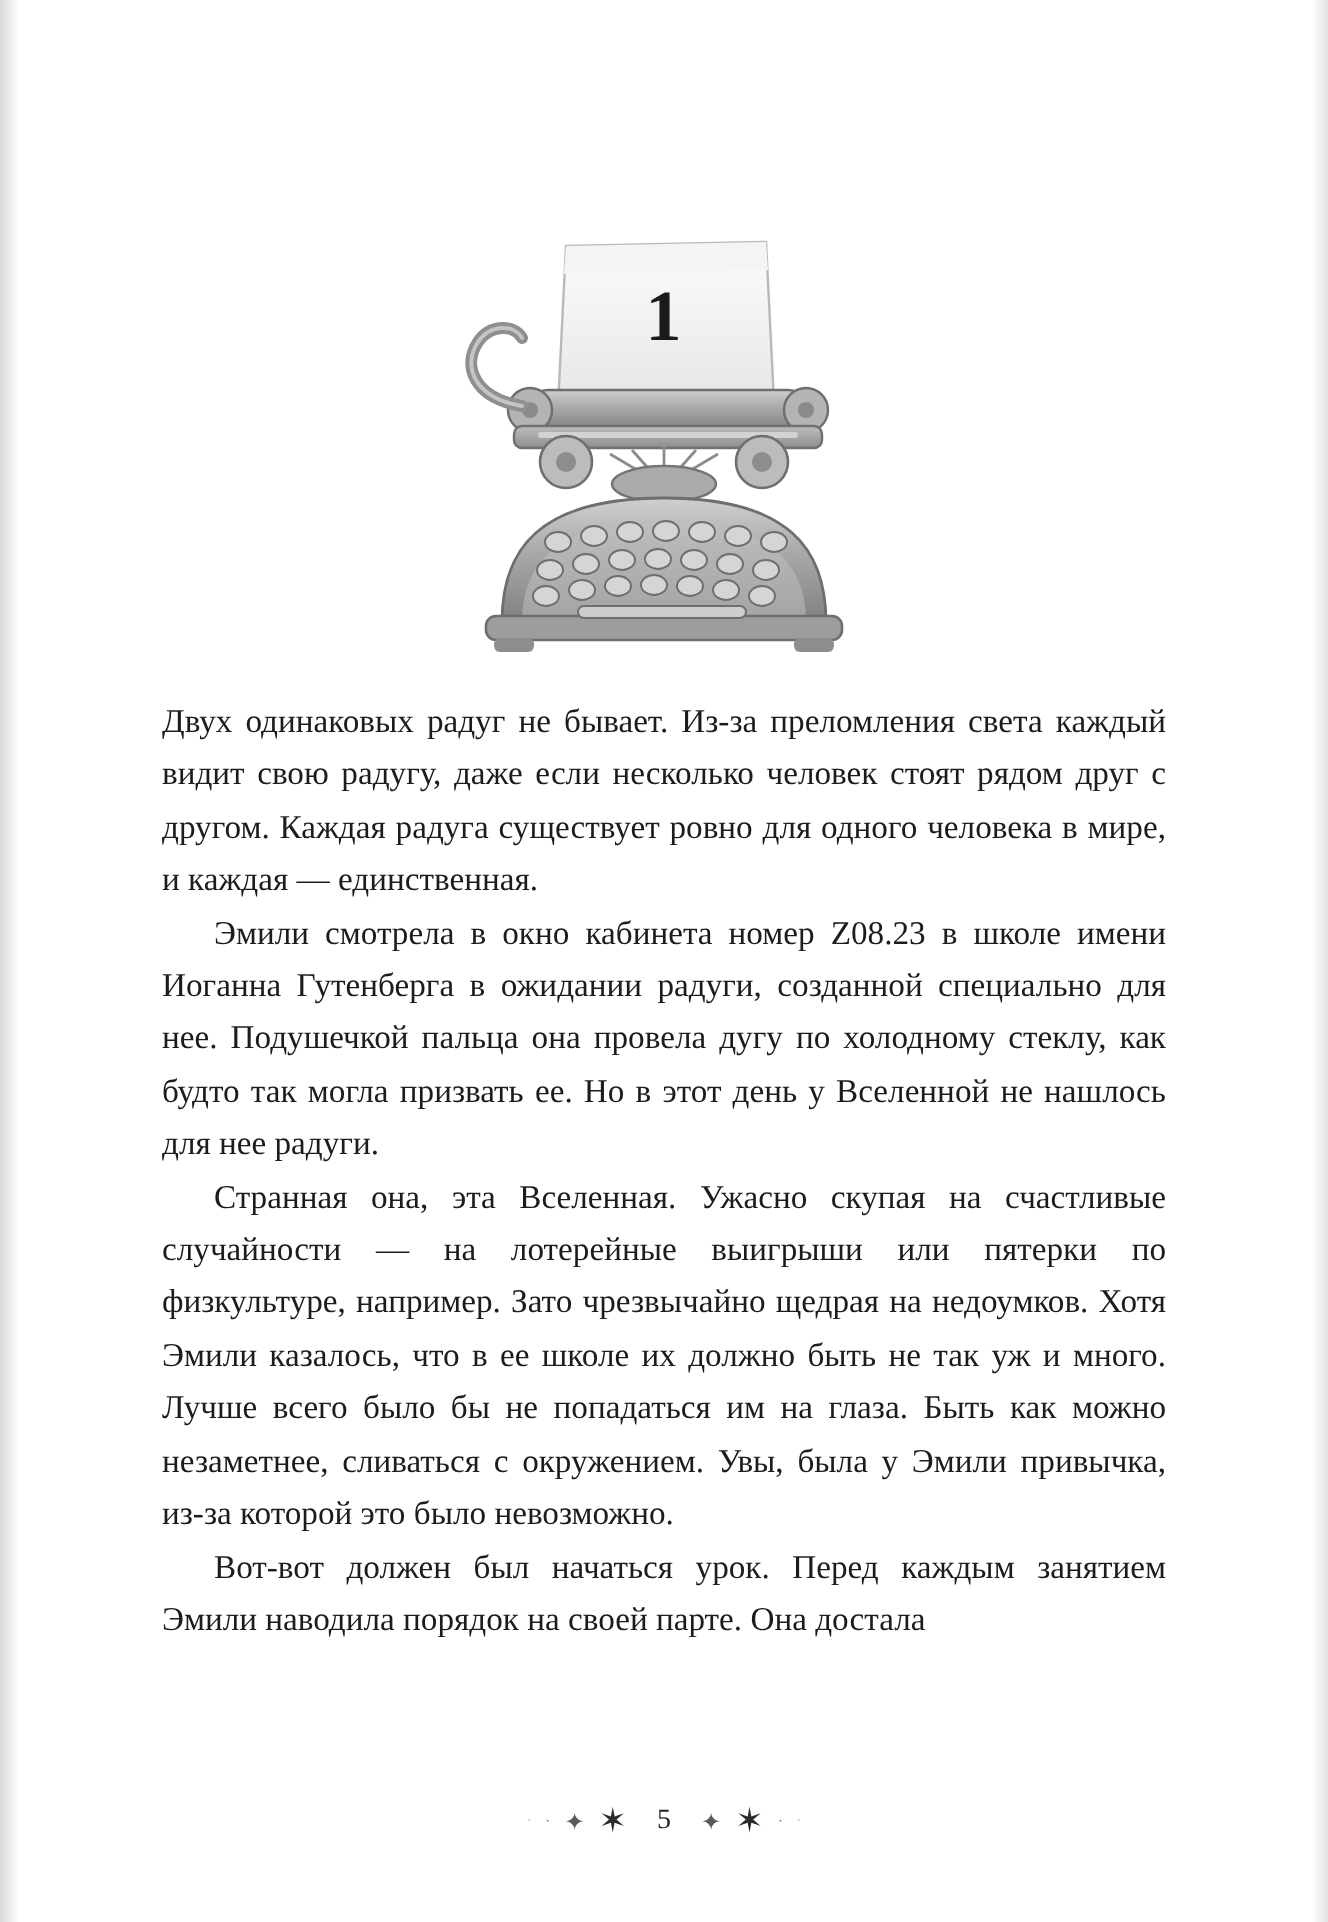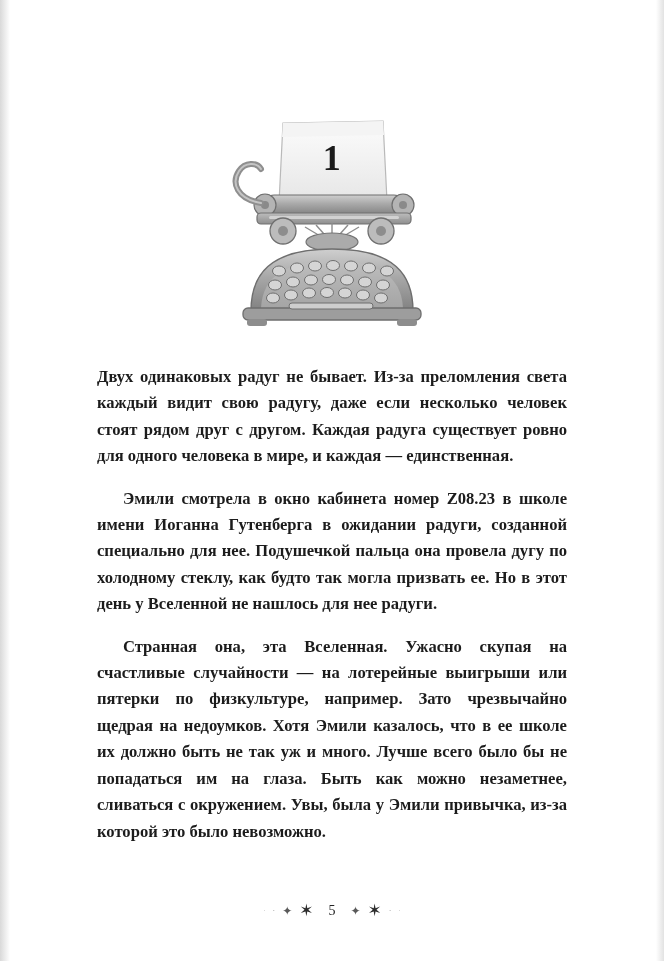--- a/index.html
+++ b/index.html
@@ -77,23 +77,22 @@
     width: 502px;
     padding-top: 18px;
     font-size: 16.6px;
     line-height: 26.4px;
     text-align: justify;
     text-justify: inter-word;
     hyphens: manual;
     color: #1c1c1c;
   }
   .body-text p {
-    margin: 16px;
+    margin: 0;
     text-indent: 26px;
-    font-weight: bold;
   }
   .body-text p.first {
     text-indent: 0;
   }
 
   .page-footer {
     position: absolute;
     left: 0;
     bottom: 42px;
     width: 100%;
@@ -233,20 +232,21 @@
         <rect x="72" y="188" width="84" height="6" rx="3" fill="#cdcdcd" stroke="#6f6f6f" stroke-width="1"></rect>
       </svg>
       <div class="chapter-number">1</div>
     </div>
   </div>
 
   <div class="body-text">
     <p class="first">Двух одинаковых радуг не бывает. Из-за преломления света каждый видит свою радугу, даже если несколько человек стоят рядом друг с другом. Каждая радуга существует ровно для одного человека в мире, и каждая — единственная.</p>
     <p>Эмили смотрела в окно кабинета номер Z08.23 в школе имени Иоганна Гутенберга в ожидании радуги, созданной специально для нее. Подушечкой пальца она провела дугу по холодному стеклу, как будто так могла призвать ее. Но в этот день у Вселенной не нашлось для нее радуги.</p>
     <p>Странная она, эта Вселенная. Ужасно скупая на счастливые случайности — на лотерейные выигрыши или пятерки по физкультуре, например. Зато чрезвычайно щедрая на недоумков. Хотя Эмили казалось, что в ее школе их должно быть не так уж и много. Лучше всего было бы не попадаться им на глаза. Быть как можно незаметнее, сливаться с окружением. Увы, была у Эмили привычка, из-за которой это было невозможно.</p>
+    <p>Вот-вот должен был начаться урок. Перед каждым занятием Эмили наводила порядок на своей парте. Она достала</p>
   </div>
 
   <div class="page-footer">
     <span class="footer-orn">
       <span class="star-xs">·</span>
       <span class="star-sm">·</span>
       <span class="star-md">✦</span>
       <span class="star-lg">✶</span>
     </span>
     <span class="page-number">5</span>

